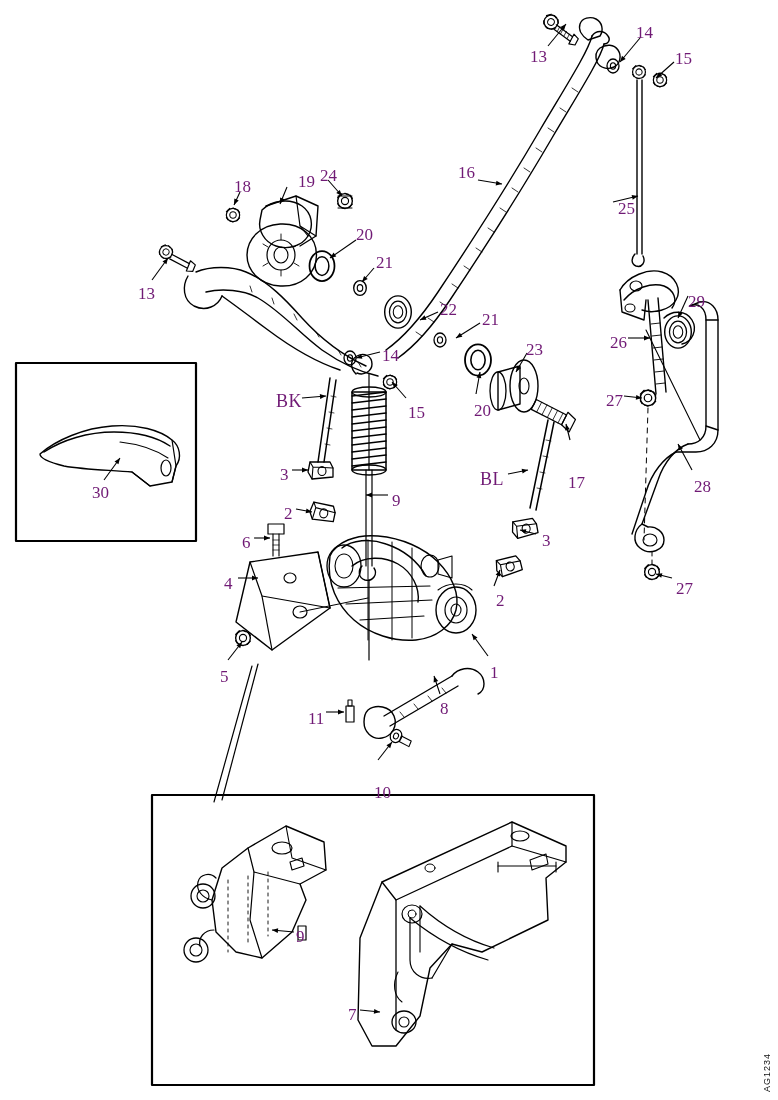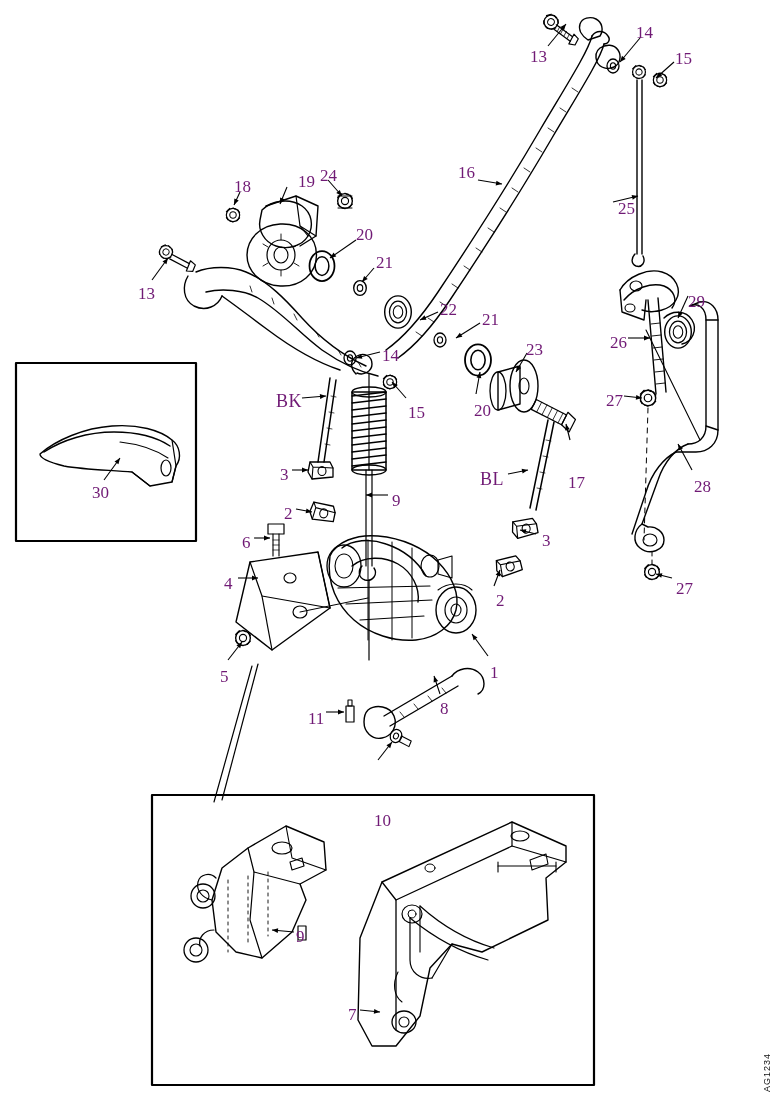--- a/index.html
+++ b/index.html
@@ -450,21 +450,21 @@
       <div class="callout alpha" style="left: 480px; top: 470px;">BL</div>
       <div class="callout" style="left: 284px; top: 505px;">2</div>
       <div class="callout" style="left: 542px; top: 532px;">3</div>
       <div class="callout" style="left: 242px; top: 534px;">6</div>
       <div class="callout" style="left: 496px; top: 592px;">2</div>
       <div class="callout" style="left: 224px; top: 575px;">4</div>
       <div class="callout" style="left: 220px; top: 668px;">5</div>
       <div class="callout" style="left: 490px; top: 664px;">1</div>
       <div class="callout" style="left: 440px; top: 700px;">8</div>
       <div class="callout" style="left: 308px; top: 710px; text-align: center;">11</div>
-      <div class="callout" style="left: 374px; top: 812px;">10</div>
+      <div class="callout" style="left: 374px; top: 784px;">10</div>
       <div class="callout" style="left: 676px; top: 580px;">27</div>
       <div class="callout" style="left: 92px; top: 484px;">30</div>
       <div class="callout" style="left: 296px; top: 928px;">9</div>
       <div class="callout" style="left: 348px; top: 1006px;">7</div>
     </div>
 
   <div class="wm">AG1234</div>
 </div>
 
 </body></html>

